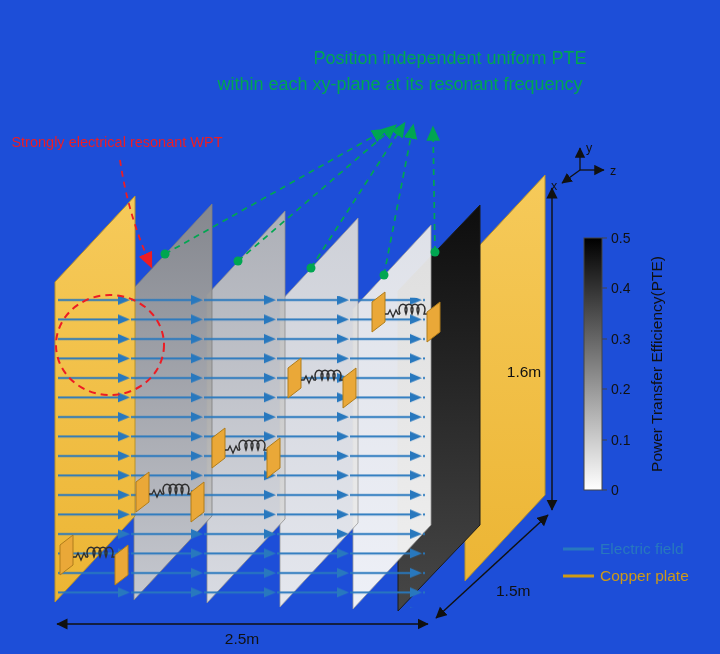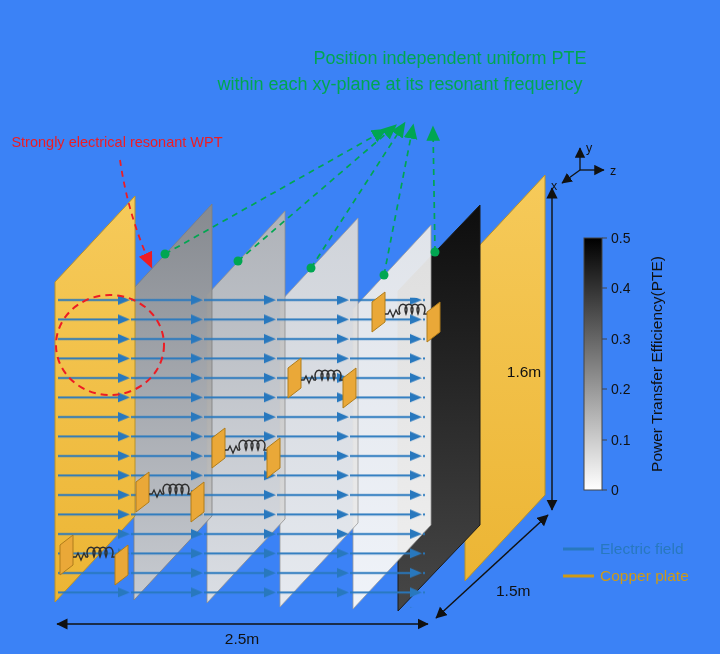--- a/index.html
+++ b/index.html
@@ -1,16 +1,16 @@
 <!DOCTYPE html>
 <html><head>
 <meta charset="utf-8">
 <style>
   html,body{margin:0;padding:0;background:#ffffff;}
-  .figure{position:relative;width:720px;height:654px;background:#3b82f6;overflow:hidden;}
+  .figure{position:relative;width:720px;height:654px;background:#1d4ed8;overflow:hidden;}
   svg text{font-family:"Liberation Sans","DejaVu Sans",sans-serif;}
   .title-text{font-size:18px;}
   .annot-text{font-size:14.5px;}
   .dim-text{font-size:15.5px;fill:#111;}
   .tick-text{font-size:14px;fill:#111;}
   .cb-title{font-size:15.5px;fill:#111;}
   .legend-text{font-size:15.5px;}
   .axis-text{font-size:12.5px;fill:#111;}
 </style>
 </head>

